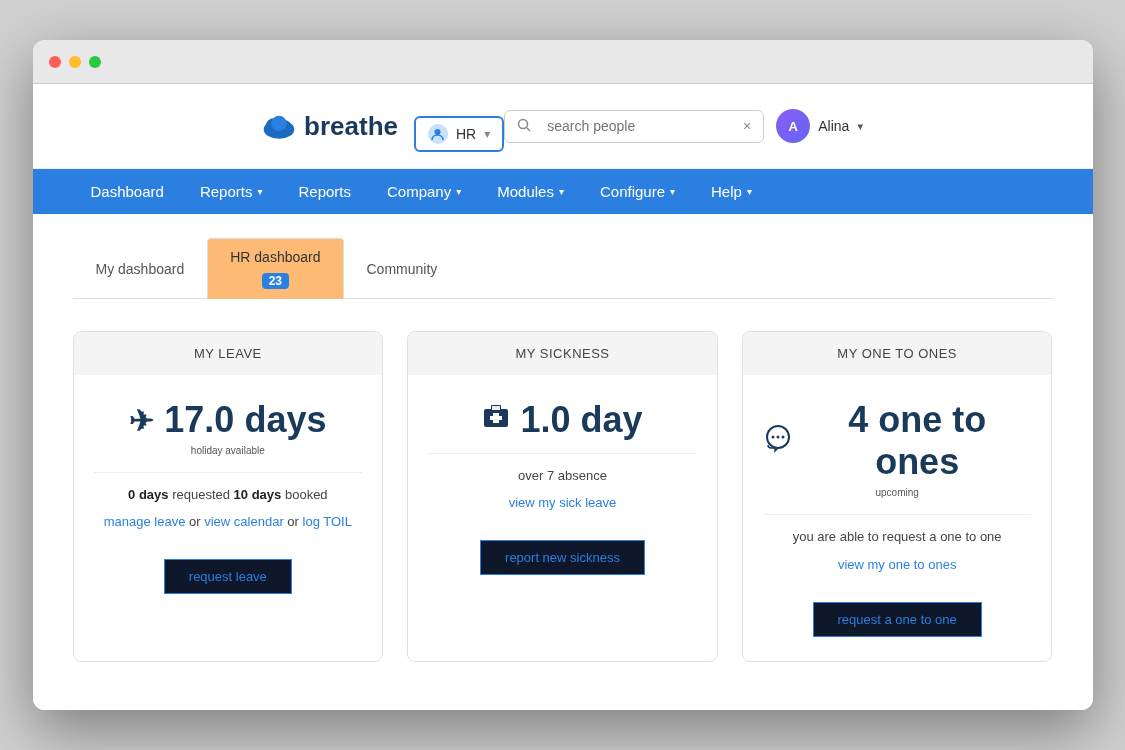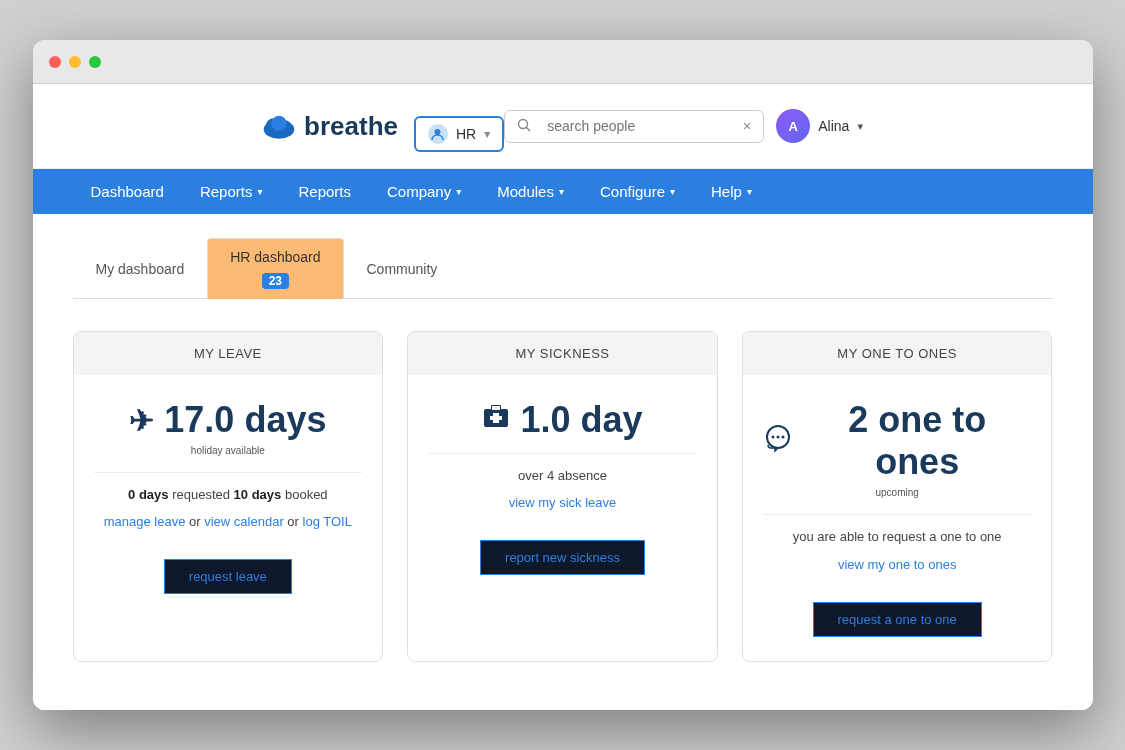--- a/index.html
+++ b/index.html
@@ -413,42 +413,42 @@
                 <rect x="2" y="6" width="24" height="18" rx="2" fill="#1a3a5c"></rect>
                 <rect x="11" y="10" width="6" height="10" fill="white"></rect>
                 <rect x="8" y="13" width="12" height="4" fill="white"></rect>
                 <rect x="9" y="2" width="10" height="6" rx="1" fill="#1a3a5c"></rect>
                 <rect x="10" y="3" width="8" height="4" fill="#eee"></rect>
               </svg>
             </span>
             <span>1.0 day</span>
           </div>
           <hr class="card-divider">
-          <div class="card-detail">over 4 absence</div>
+          <div class="card-detail">over 7 absence</div>
           <div class="card-detail">
             <a class="card-link">view my sick leave</a>
           </div>
           <button class="card-action-btn">report new sickness</button>
         </div>
       </div>
 
       <div class="card">
         <div class="card-header">MY ONE TO ONES</div>
         <div class="card-body">
           <div class="card-main-value">
             <span class="icon-chat">
               <svg width="30" height="30" viewBox="0 0 30 30" fill="none">
                 <circle cx="15" cy="14" r="11" stroke="#1a3a5c" stroke-width="2" fill="none"></circle>
                 <circle cx="10" cy="14" r="1.5" fill="#1a3a5c"></circle>
                 <circle cx="15" cy="14" r="1.5" fill="#1a3a5c"></circle>
                 <circle cx="20" cy="14" r="1.5" fill="#1a3a5c"></circle>
                 <path d="M15 25l-3 3v-3H8c-2 0-3-1-3-3" stroke="#1a3a5c" stroke-width="1.5" fill="none"></path>
               </svg>
             </span>
-            <span>2 one to ones</span>
+            <span>4 one to ones</span>
           </div>
           <div class="card-subtitle">upcoming</div>
           <hr class="card-divider">
           <div class="card-one-to-one-text">you are able to request a one to one</div>
           <div class="card-detail">
             <a class="card-link">view my one to ones</a>
           </div>
           <button class="card-action-btn">request a one to one</button>
         </div>
       </div>

